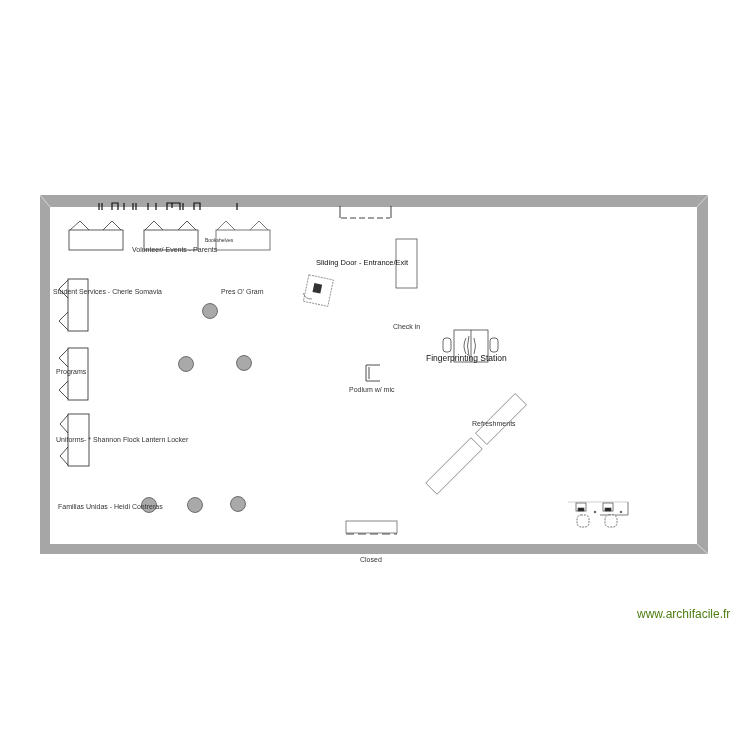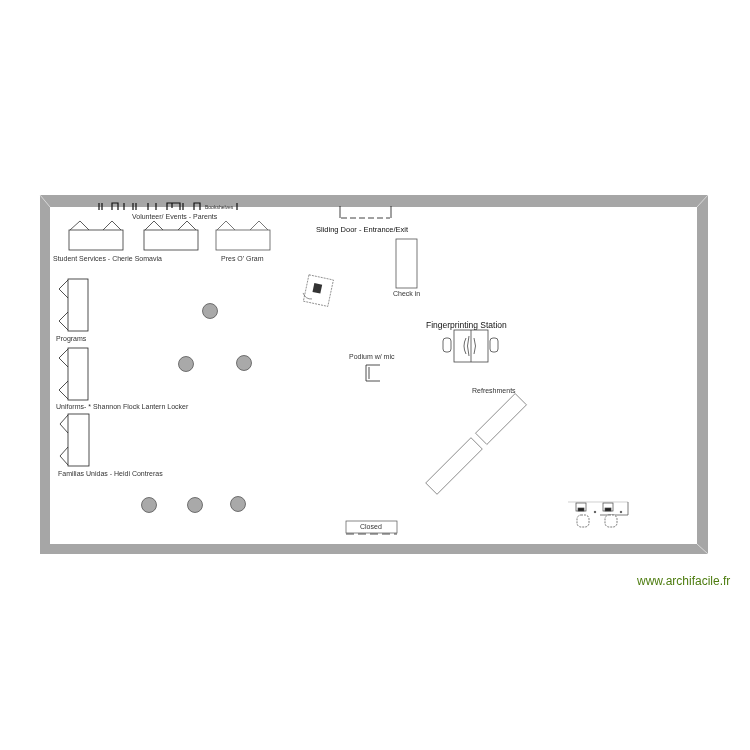--- a/index.html
+++ b/index.html
@@ -1,17 +1,17 @@
 <!DOCTYPE html>
 <html><head>
 <meta charset="utf-8">
 <style>
   html, body { margin:0; padding:0; background:#ffffff; }
   body { width:750px; height:750px; position:relative; overflow:hidden; font-family:"Liberation Sans", sans-serif; }
-  .lbl { position:absolute; font-size:7px; color:#333; white-space:nowrap; line-height:1; }
+  .lbl { position:absolute; font-size:7px; color:#333; white-space:nowrap; line-height:1;margin-top:33px; }
   .lbl-lg { font-size:8.5px; color:#111; }
   svg { position:absolute; left:0; top:0; }
 </style>
 </head>
 <body>
 
 <svg width="750" height="750" viewBox="0 0 750 750">
 
   <g>
     <path d="M40 195 H708 V554 H40 Z M50 207 V544 H697 V207 Z" fill="#a6a6a6" fill-rule="evenodd"></path>

